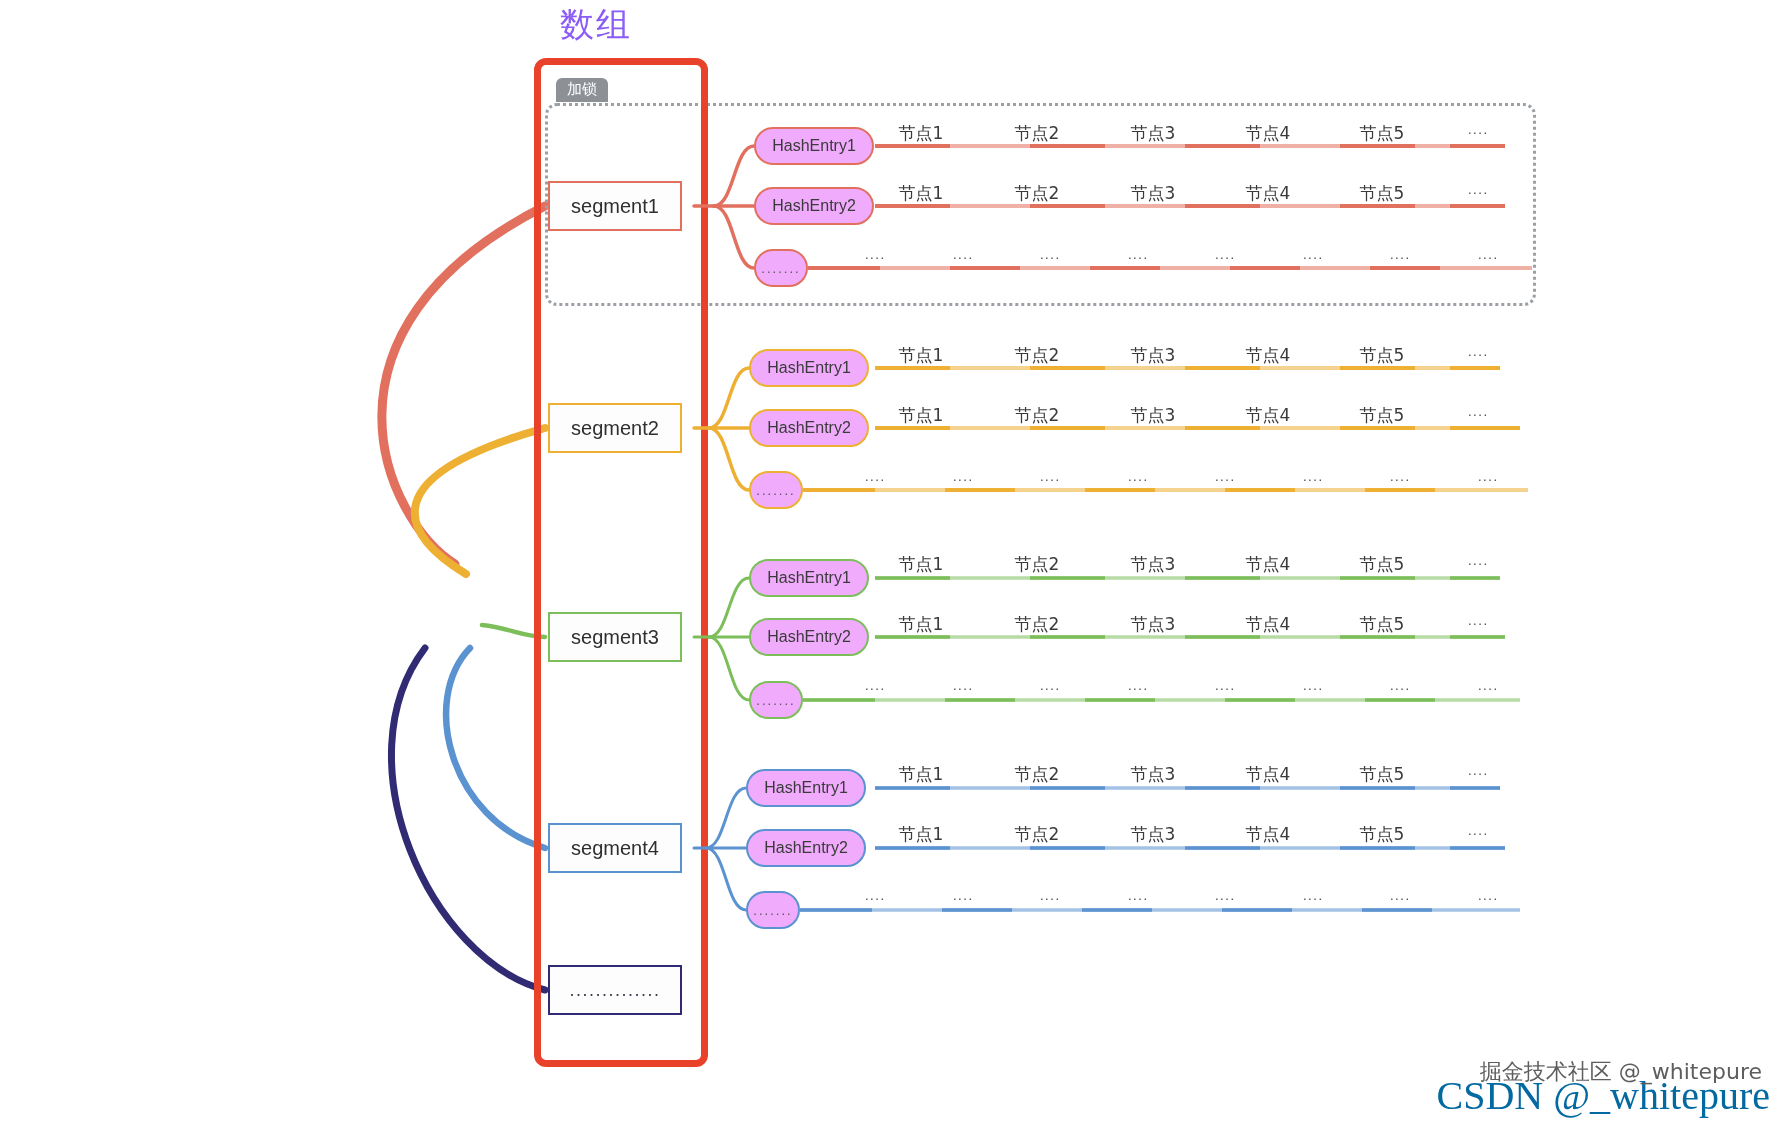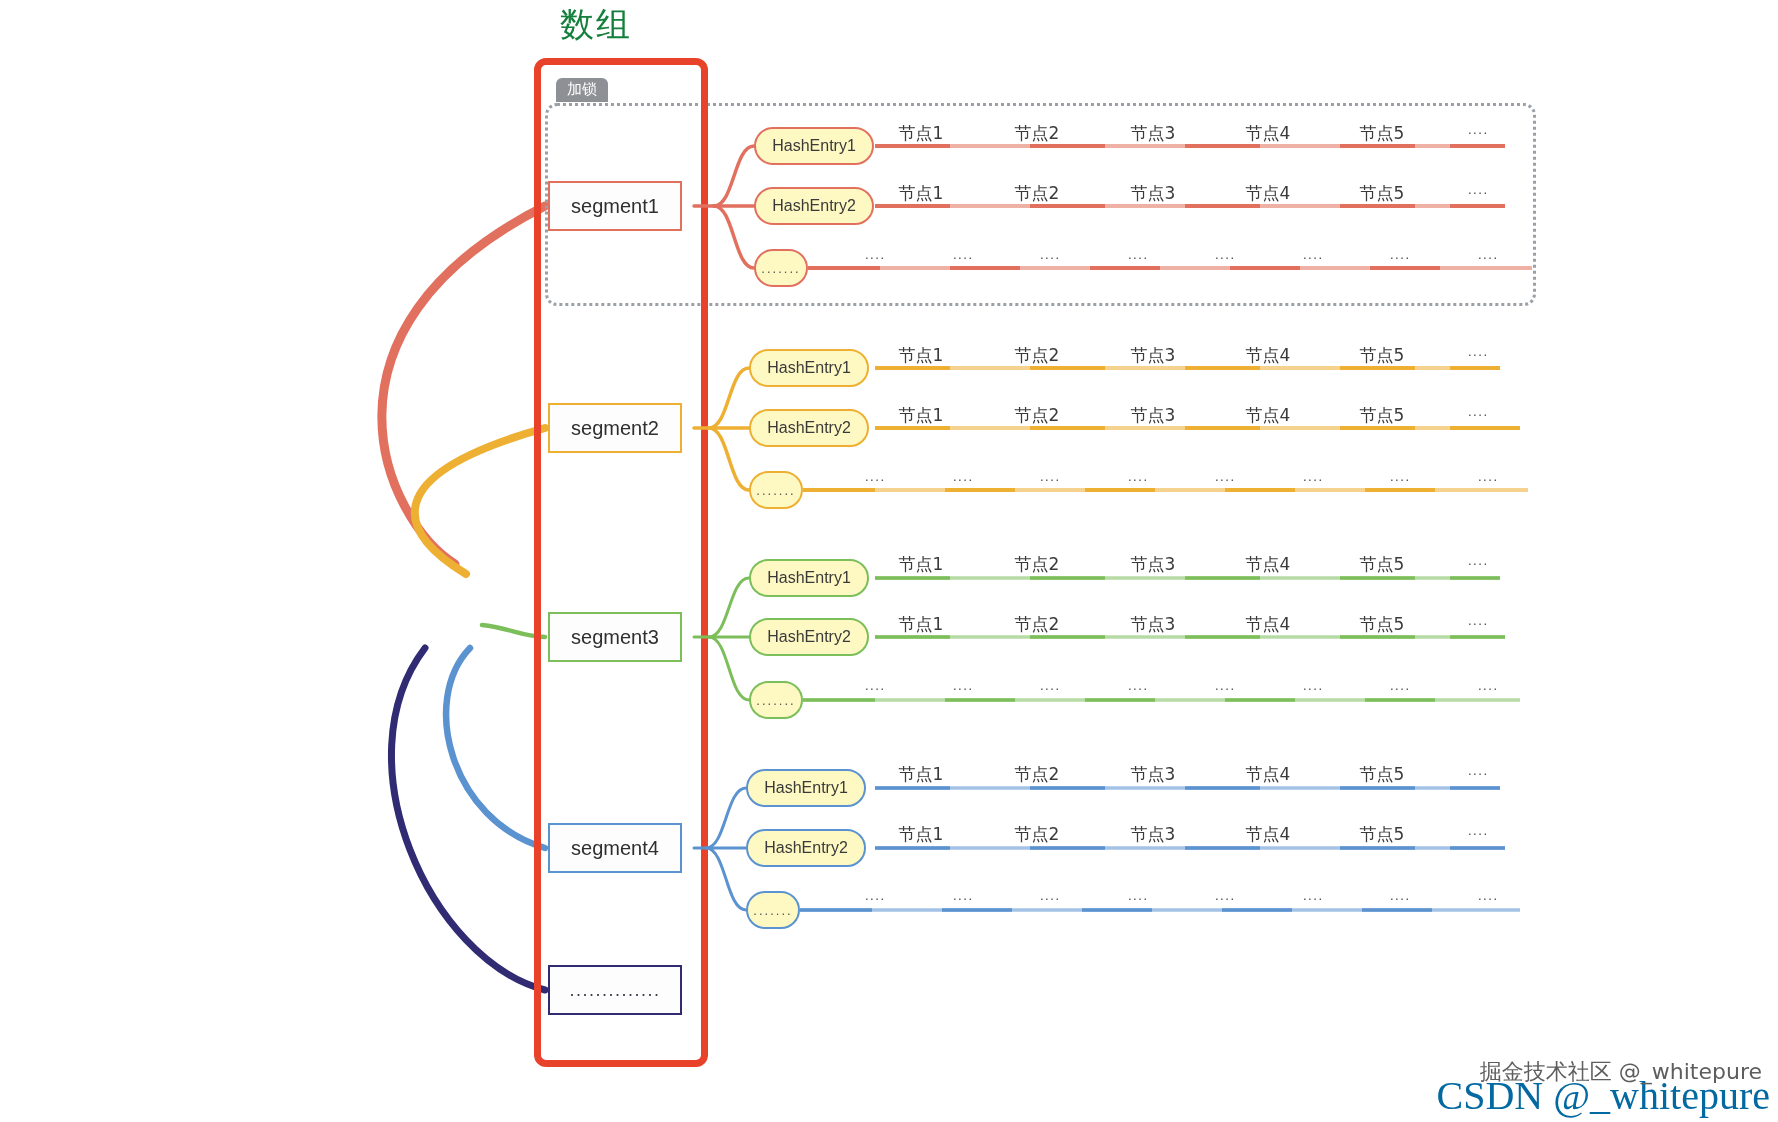--- a/index.html
+++ b/index.html
@@ -7,21 +7,21 @@
        font-family:"Liberation Sans","DejaVu Sans",sans-serif;}
   #stage{position:relative;width:1778px;height:1122px;background:#fff;}
 
   svg.layer{position:absolute;left:0;top:0;width:1778px;height:1122px;overflow:visible;}
   svg.layer.behind{z-index:1;}
   svg.layer.front{z-index:4;}
 
   
   .array-title{
     position:absolute;left:560px;top:2px;z-index:6;
-    font-size:34px;color:#15803d;font-weight:400;letter-spacing:2px;
+    font-size:34px;color:#8b5cf6;font-weight:400;letter-spacing:2px;
     font-family:"DejaVu Sans","Liberation Sans",sans-serif;
   }
 
   
   .array-box{
     position:absolute;left:534px;top:58px;width:160px;height:995px;
     border:7px solid #e8432a;border-radius:12px;background:transparent;z-index:3;
   }
 
   
@@ -51,21 +51,21 @@
   .seg{
     position:absolute;width:134px;height:50px;background:#fdfdfd;
     border:2.5px solid #000;border-radius:0;z-index:5;box-sizing:border-box;
     display:flex;align-items:center;justify-content:center;
   }
   .seg span{font-size:20px;color:#2f2f2f;}
   .seg.dots span{font-size:18px;letter-spacing:1.5px;color:#3a3a4a;}
 
   
   .he{
-    position:absolute;width:120px;height:38px;background:#fef9c3;
+    position:absolute;width:120px;height:38px;background:#f0abfc;
     border:2.5px solid #000;border-radius:20px;z-index:5;box-sizing:border-box;
     display:flex;align-items:center;justify-content:center;
   }
   .he span{font-size:16px;color:#3a3a3a;}
   .he.dots span{font-size:13px;letter-spacing:2px;color:#555;}
 
   
   .nodelabel{
     position:absolute;z-index:5;font-size:17px;color:#3a3a3a;
     transform:translateX(-50%);white-space:nowrap;

